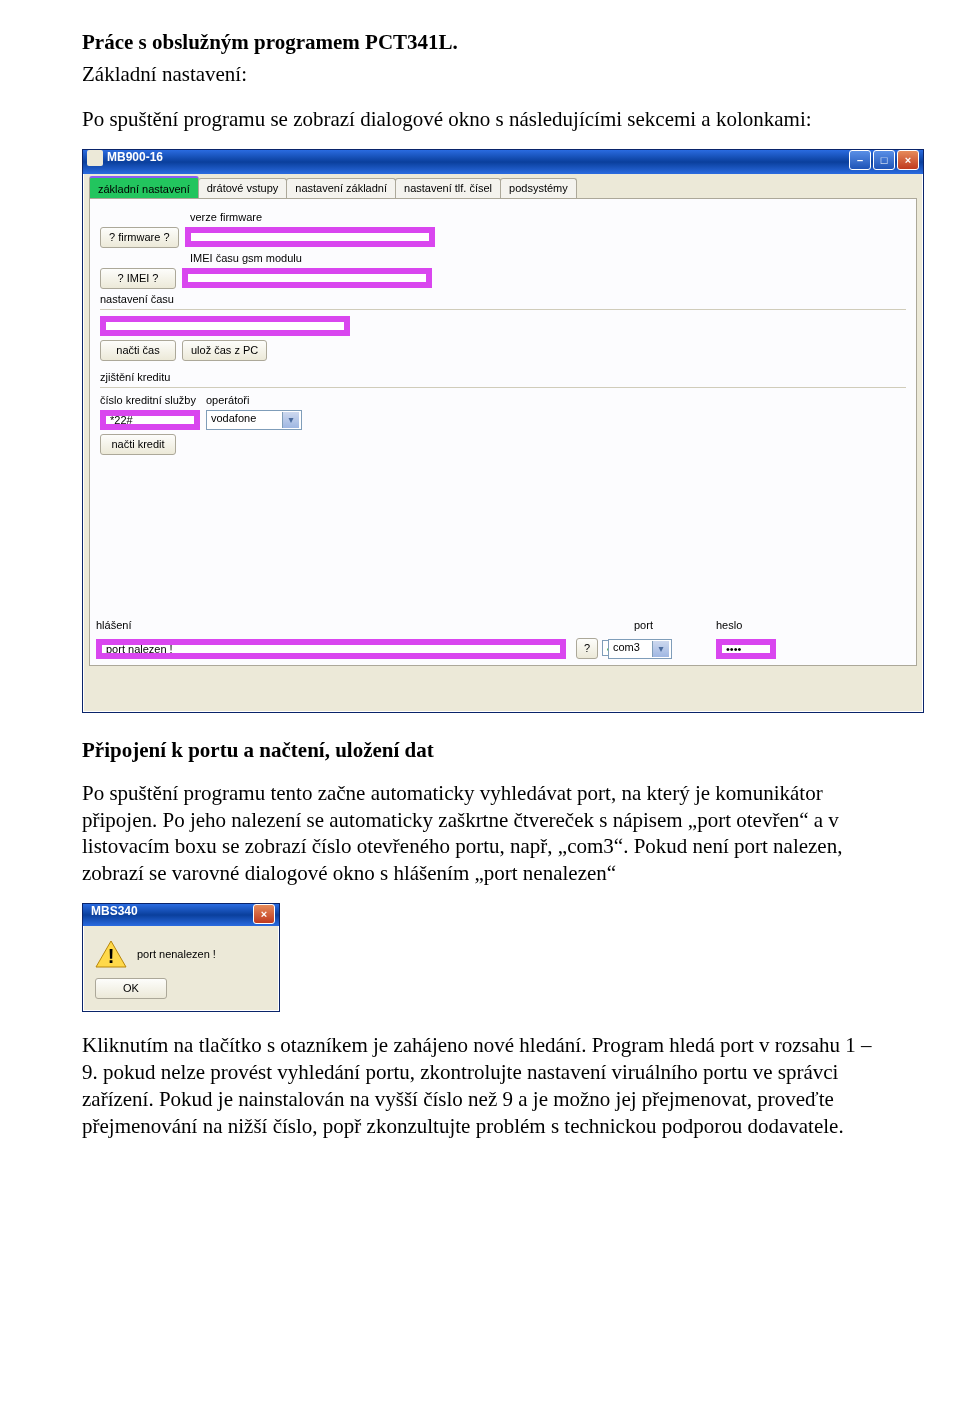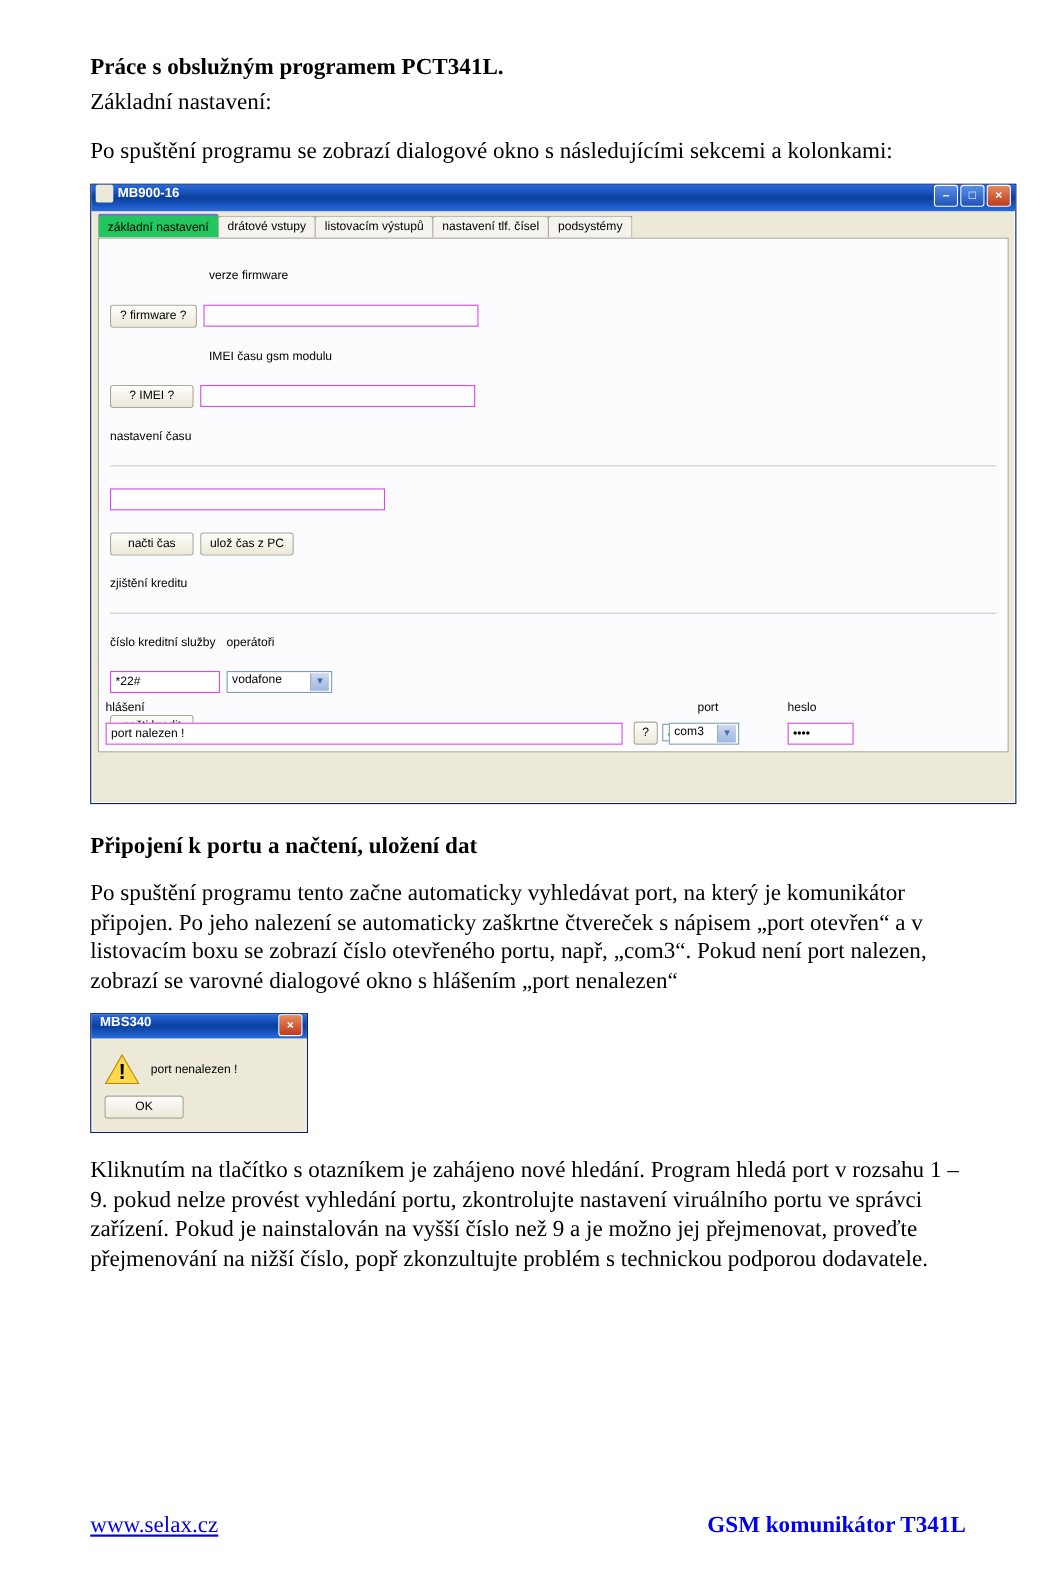--- a/index.html
+++ b/index.html
@@ -1,40 +1,40 @@
 <!DOCTYPE html>
 <html><head>
 <meta charset="utf-8">
 <style>
   html,body{margin:0;padding:0;background:#fff;font-family:"Times New Roman",serif;color:#000}
-  .page{width:916px;min-height:1427px;margin:0 auto;padding:48px 60px 32px 60px;box-sizing:border-box;position:relative}
+  .page{width:916px;min-height:1427px;margin:0 auto;padding:30px 60px 32px 60px;box-sizing:border-box;position:relative}
   h1{font-size:21px;font-weight:bold;margin:0 0 6px 0}
   p{font-size:21px;line-height:1.28;margin:0 0 16px 0}
   .sub{font-size:21px;margin:0 0 18px 0}
 
   
   .app-window{width:840px;height:562px;border:1px solid #0a246a;background:#ece9d8;font-family:Tahoma,Arial,sans-serif;font-size:11px;position:relative;box-shadow:0 0 0 1px #fff inset;margin-bottom:24px}
   .titlebar{height:24px;background:linear-gradient(to bottom,#2a6be0 0%,#0a3f9c 50%,#2a6be0 100%);display:flex;color:#fff;padding:0 4px}
   .titlebar .appicon{width:16px;height:16px;background:#ece9d8;margin-right:4px;border-radius:2px}
   .titlebar .title{flex:1;font-size:12px;font-weight:bold}
   .winbtns{display:flex;gap:2px}
   .winbtn{width:20px;height:18px;border:1px solid #fff;border-radius:3px;display:flex;align-items:center;justify-content:center;font-size:11px;font-weight:bold}
   .winbtn.min,.winbtn.max{background:linear-gradient(#5a8fe6,#1f54b7)}
   .winbtn.cls{background:linear-gradient(#e68b5a,#c03a1f)}
   .tabs{display:flex;margin:4px 0 0 6px;gap:0}
   .tab{background:#f4f3ee;border:1px solid #aca899;border-bottom:none;padding:3px 8px 3px 8px;margin-right:-1px;border-radius:3px 3px 0 0}
   .tab.active{background:#22c55e;padding-top:5px;margin-top:-2px;border-top:2px solid #8b5cf6}
   .tab-body{background:#fcfcfe;border:1px solid #aca899;margin:0 6px 6px 6px;padding:8px 10px;height:468px;box-sizing:border-box;position:relative}
   .label{font-size:11px;color:#000}
   .xpbtn{display:inline-block;min-width:76px;height:21px;line-height:18px;text-align:center;border:1px solid #aca899;border-radius:3px;background:linear-gradient(#fdfdfb,#ece9d8);font-size:11px;padding:0 8px;box-sizing:border-box}
-  .xp-input{height:20px;border:1px solid #d946ef;background:#fff;box-sizing:border-box;padding:1px 4px;font-size:11px}
+  .xp-input{height:20px;border:6px solid #d946ef;background:#fff;box-sizing:border-box;padding:1px 4px;font-size:11px}
   .xp-combo{height:20px;border:1px solid #7f9db9;background:#fff;box-sizing:border-box;padding:1px 4px;font-size:11px;position:relative}
   .xp-combo::after{content:"▾";position:absolute;right:2px;top:1px;width:16px;text-align:center;background:linear-gradient(#cdd8ee,#9fb7e2);border-left:1px solid #7f9db9;height:16px;line-height:16px;font-size:10px;color:#4a6a9c}
   .group-line{border-top:1px solid #d0ccba;margin:4px 0 6px 0}
-  .row{display:flex;gap:6px;margin:20px 0}
+  .row{display:flex;gap:6px;margin:4px 0}
   .footerbar{position:absolute;left:6px;right:6px;bottom:6px;height:40px}
   .footerbar .label{position:absolute;top:0;font-size:11px}
   .footerbar .hlabel{left:0;width:470px}
   .footerbar input.hlaseni{position:absolute;left:0;bottom:0;width:470px}
   .checkbox{width:14px;height:14px;border:1px solid #7f9db9;background:#fff;display:inline-flex;align-items:center;justify-content:center;font-size:11px;color:#21a121}
   .portlabel{left:540px}
   .pbox{position:absolute;bottom:0;display:flex;gap:4px;align-items:center}
 
   
   .alert-dlg{width:196px;border:1px solid #0a246a;background:#ece9d8;font-family:Tahoma,sans-serif;margin:6px 0 20px 0;box-shadow:0 0 0 1px #fff inset}
@@ -65,21 +65,21 @@
       <span class="title">MB900-16</span>
       <div class="winbtns">
         <span class="winbtn min">–</span>
         <span class="winbtn max">□</span>
         <span class="winbtn cls">×</span>
       </div>
     </div>
     <div class="tabs">
       <span class="tab active">základní nastavení</span>
       <span class="tab">drátové vstupy</span>
-      <span class="tab">listovacím výstupů</span>
+      <span class="tab">nastavení základní</span>
       <span class="tab">nastavení tlf. čísel</span>
       <span class="tab">podsystémy</span>
     </div>
     <div class="tab-body">
 
       <div class="row">
         <div style="width:84px"></div>
         <span class="label">verze firmware</span>
       </div>
       <div class="row">
@@ -160,18 +160,14 @@
       </svg>
       <span class="alert-msg">port nenalezen !</span>
     </div>
     <div class="alert-btnrow">
       <span class="xpbtn">OK</span>
     </div>
   </div>
 
   <p>Kliknutím na tlačítko s otazníkem je zahájeno nové hledání. Program hledá port v rozsahu 1 – 9. pokud nelze provést vyhledání portu, zkontrolujte nastavení viruálního portu ve správci zařízení. Pokud je nainstalován na vyšší číslo než 9  a je možno jej přejmenovat, proveďte přejmenování na nižší číslo, popř zkonzultujte problém s technickou podporou dodavatele.</p>
 
-  <div class="pagefoot">
-    <span class="left">www.selax.cz</span>
-    <span class="right">GSM komunikátor T341L</span>
-  </div>
 
 </div>
 
 </body></html>

